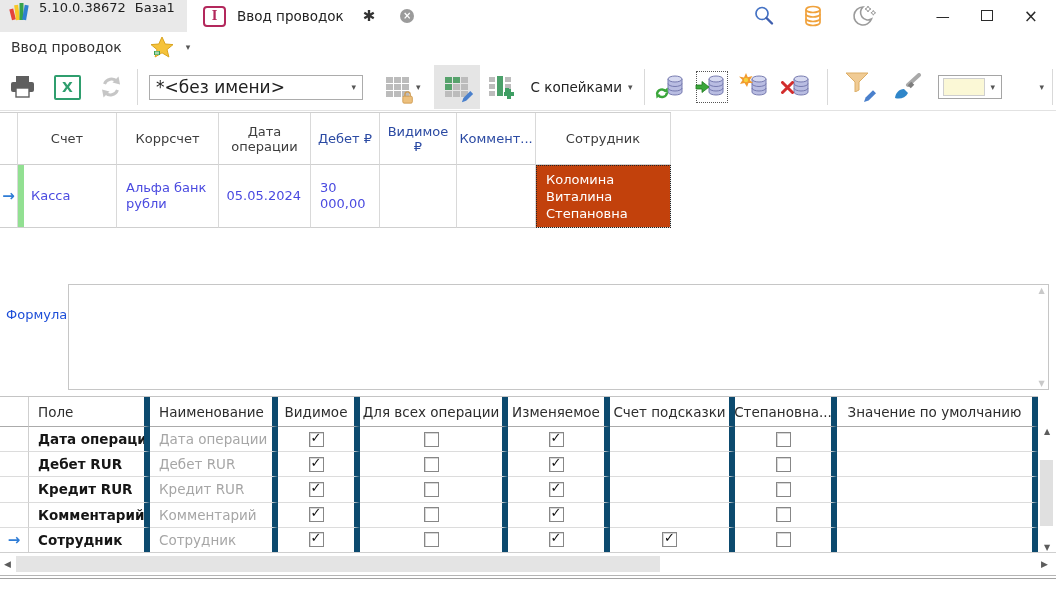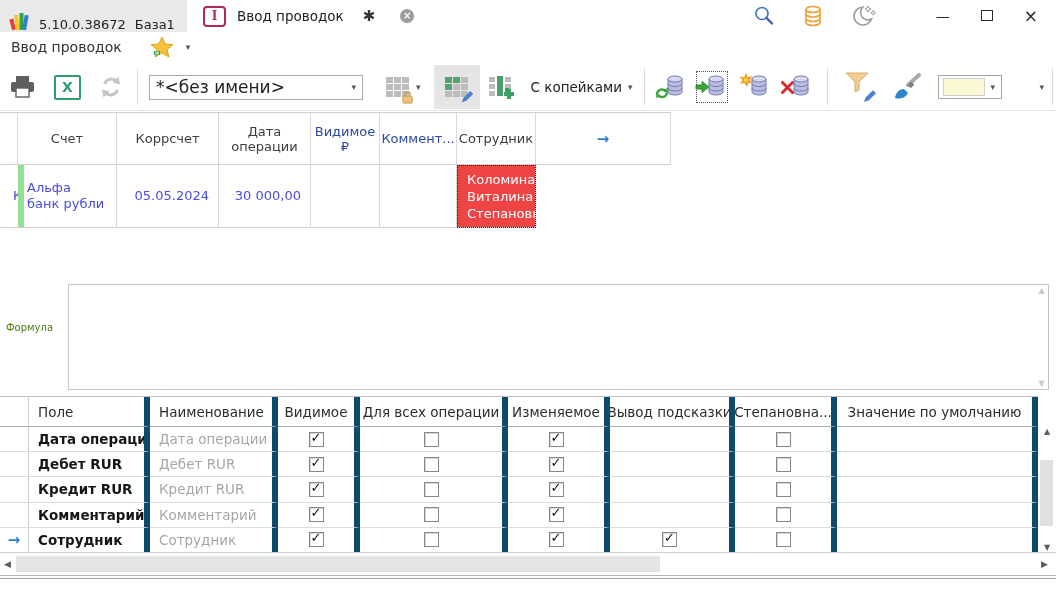--- a/index.html
+++ b/index.html
@@ -1,21 +1,21 @@
 <!DOCTYPE html>
 <html><head>
 <meta charset="utf-8">
 <style>
   html,body{margin:0;padding:0;background:#fff;}
   body{font-family:"DejaVu Sans","Liberation Sans",sans-serif;-webkit-font-smoothing:antialiased;}
   .window{position:relative;width:1056px;height:578px;background:#fff;border-bottom:1px solid #a3a3a3;overflow:hidden;}
 
   
   .titlebar{position:absolute;left:0;top:0;width:1056px;height:32px;display:flex;align-items:center;}
-  .appchip{width:187px;height:32px;background:#e9e9e9;display:flex;align-items:flex-end;padding-left:8px;box-sizing:border-box;gap:9px;flex:0 0 auto;}
+  .appchip{width:187px;height:32px;background:#e9e9e9;display:flex;align-items:flex-start;padding-left:8px;box-sizing:border-box;gap:9px;flex:0 0 auto;}
   .ver{font-size:13px;color:#1f1f1f;}
   .db{font-size:13px;color:#1f1f1f;}
   .tabgroup{display:flex;align-items:center;margin-left:16px;gap:9px;}
   .tabicon{width:19px;height:17px;border:2px solid #b3285c;border-radius:4px;display:flex;align-items:center;justify-content:center;
            font-family:"DejaVu Serif","Liberation Serif",serif;font-weight:bold;font-size:12px;color:#b3285c;background:#fff;}
   .tabtitle{font-size:13.5px;color:#222;margin-left:2px;}
   .tabmod{font-size:15px;color:#333;margin-left:10px;}
   .tabclose{width:14px;height:14px;border-radius:50%;background:#9b9b9b;color:#fff;font-size:10px;line-height:14px;text-align:center;font-weight:bold;margin-left:16px;cursor:default;}
   .titleicons{margin-left:auto;display:flex;align-items:center;gap:25px;}
   .winbtns{display:flex;align-items:center;gap:30px;margin-left:58px;padding-right:18px;}
@@ -49,25 +49,25 @@
   .journal{position:absolute;left:0;top:112px;width:671px;display:grid;
            grid-template-columns:18px 99px 102px 92px 69px 77px 79px 135px;
            grid-template-rows:52px 63px;border-top:1px solid #cfcfcf;box-sizing:content-box;}
   .jcell{border-right:1px solid #d9d9d9;border-bottom:1px solid #cfcfcf;box-sizing:border-box;background:#fff;}
   .jh{display:flex;align-items:center;justify-content:center;text-align:center;font-size:13px;color:#3d3d3d;padding:2px 4px;}
   .jh.blue{color:#2b4aa3;}
   .jd{display:flex;align-items:center;font-size:13px;color:#4a4ae0;padding:4px 9px;line-height:16px;}
   .jd.num{justify-content:flex-end;}
   .jmark{display:flex;align-items:center;justify-content:center;}
   .rowarrow{color:#2e7cd6;font-size:15px;font-weight:bold;}
-  .emp{background:#ef4444;color:#fff;outline:1px dotted #222;outline-offset:-1px;line-height:17px;padding:4px 10px;}
+  .emp{background:#c2410c;color:#fff;outline:1px dotted #222;outline-offset:-1px;line-height:17px;padding:4px 10px;}
   .greenbar{position:absolute;left:18px;top:165px;width:6px;height:62px;background:#92e092;}
 
   
-  .formula-label{position:absolute;left:6px;top:322px;font-size:10px;color:#4d7c0f;}
+  .formula-label{position:absolute;left:6px;top:307px;font-size:13px;color:#1d4ed8;}
   .formula-box{position:absolute;left:68px;top:284px;width:981px;height:106px;border:1px solid #c6c6c6;box-sizing:border-box;background:#fff;resize:none;outline:none;font-family:inherit;}
   .formula-scroll{position:absolute;left:1035px;top:286px;width:13px;height:102px;display:flex;flex-direction:column;justify-content:space-between;align-items:center;}
   .fs-arrow{font-size:8px;color:#c9c9c9;}
 
   
   .ftable{position:absolute;left:0;top:396px;width:1038px;display:grid;
           grid-template-columns:29px 121px 128px 82px 148px 102px 125px 102px 201px;
           grid-template-rows:30px repeat(5,25.2px);border-top:1px solid #c4c4c4;}
   .fcell{border-right:6px solid #0c4a6e;border-bottom:1px solid #dcdcdc;box-sizing:border-box;background:#fff;
          display:flex;align-items:center;justify-content:center;font-size:13.5px;color:#2e2e2e;overflow:hidden;white-space:nowrap;}
@@ -291,20 +291,21 @@
     <span style="flex:1;"></span>
     <span class="caret" style="margin-right:8px;">▾</span>
     <span class="vsep" style="margin-right:3px;"></span>
   </div>
 
   <div class="journal">
     <div class="jcell jh"></div>
     <div class="jcell jh">Счет</div>
     <div class="jcell jh">Коррсчет</div>
     <div class="jcell jh">Дата операции</div>
+    <div class="jcell jh blue">Дебет ₽</div>
     <div class="jcell jh blue">Видимое ₽</div>
     <div class="jcell jh blue">Коммент...</div>
     <div class="jcell jh">Сотрудник</div>
 
     <div class="jcell jmark">
         <span class="rowarrow">→</span>
       </div>
     <div class="jcell jd" style="padding-left:13px;">Касса</div>
     <div class="jcell jd">Альфа банк рубли</div>
     <div class="jcell jd num">05.05.2024</div>
@@ -322,21 +323,21 @@
     <span class="fs-arrow">▼</span>
   </div>
 
   <div class="ftable">
       <div class="fcell fhead fmarker"></div>
       <div class="fcell fhead hl">Поле</div>
       <div class="fcell fhead hl">Наименование</div>
       <div class="fcell fhead">Видимое</div>
       <div class="fcell fhead">Для всех операции</div>
       <div class="fcell fhead">Изменяемое</div>
-      <div class="fcell fhead">Вывод подсказки</div>
+      <div class="fcell fhead">Счет подсказки</div>
       <div class="fcell fhead">Степановна...</div>
       <div class="fcell fhead">Значение по умолчанию</div>
       <div class="fcell fmarker"></div>
       <div class="fcell left bold">Дата операции</div>
       <div class="fcell left gray">Дата операции</div>
       <div class="fcell">
         <span class="cb checked"></span>
       </div>
       <div class="fcell">
         <span class="cb"></span>

